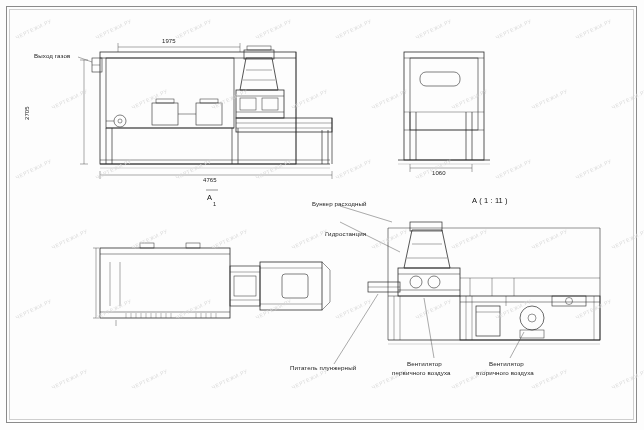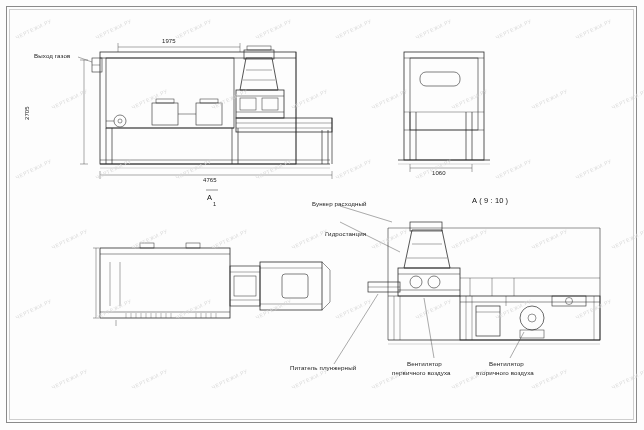--- a/index.html
+++ b/index.html
@@ -273,21 +273,21 @@
 
   <div class="lbl dim vert" style="left:24px; top:120px;">2705</div>
 
   <div class="lbl dim" style="left:203px; top:177px;">4765</div>
 
   <div class="lbl dim" style="left:432px; top:170px;">1060</div>
 
   <div class="lbl view" style="left:207px; top:193px;">А</div>
   <div class="lbl small" style="left:213px; top:201px;">1</div>
 
-  <div class="lbl view" style="left:472px; top:196px;">А ( 9 : 10 )</div>
+  <div class="lbl view" style="left:472px; top:196px;">А ( 1 : 11 )</div>
 
   <div class="lbl" style="left:312px; top:200px;">Бункер расходный</div>
   <div class="lbl" style="left:325px; top:230px;">Гидростанция</div>
 
   <div class="lbl" style="left:290px; top:364px;">Питатель плунжерный</div>
 
   <div class="lbl" style="left:407px; top:360px;">Вентилятор</div>
   <div class="lbl" style="left:392px; top:369px;">первичного воздуха</div>
 
   <div class="lbl" style="left:489px; top:360px;">Вентилятор</div>

